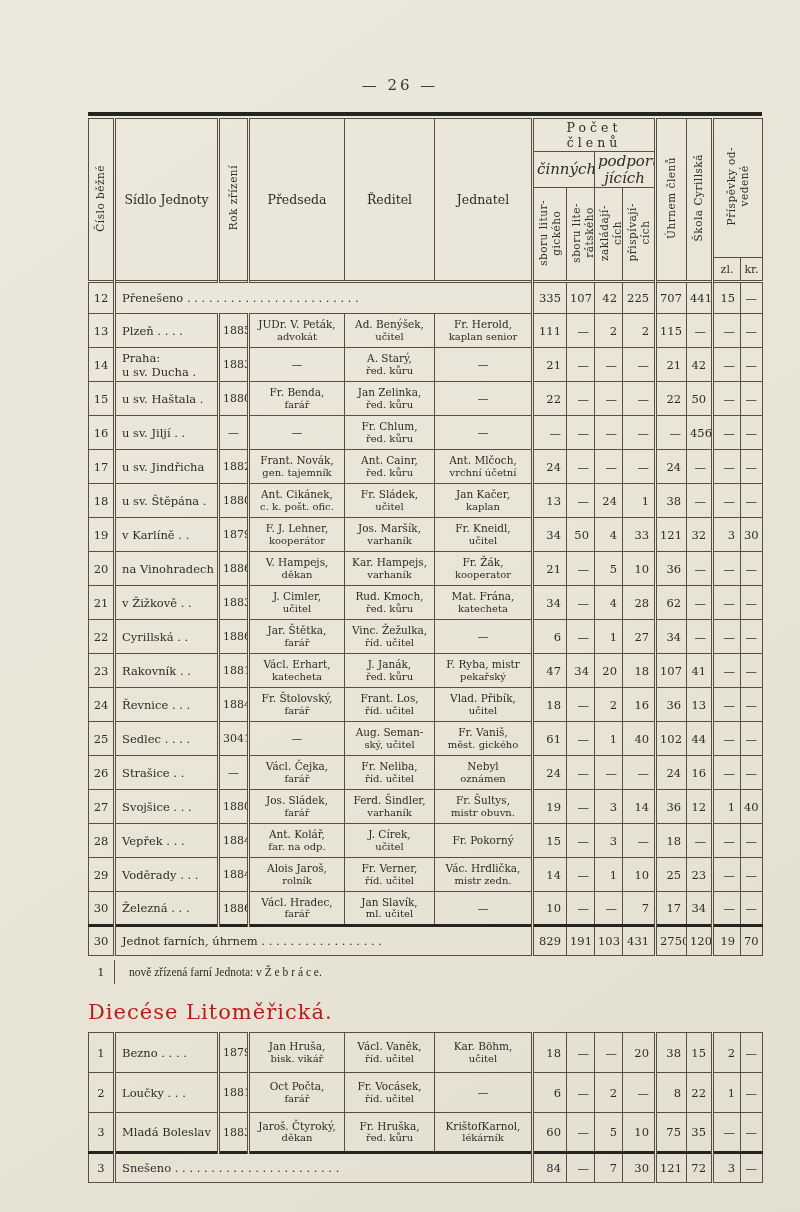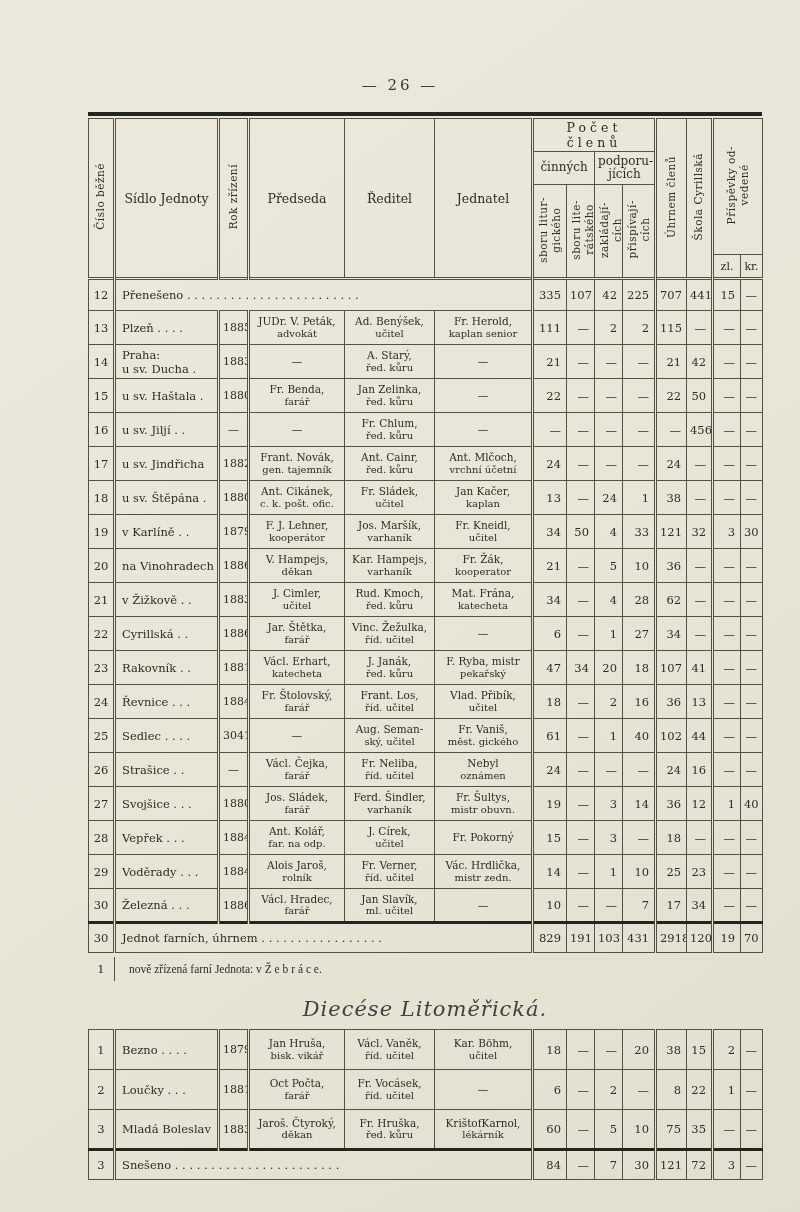--- a/index.html
+++ b/index.html
@@ -20,21 +20,21 @@
   .table-wrap{border-top:4px solid #26241f;padding-top:2px;}
   table{border-collapse:collapse;table-layout:fixed;width:674px;}
   th,td{
     border:1px solid #55503f;
     padding:1px 3px;
     vertical-align:middle;
     overflow:hidden;
   }
   thead th{font-weight:normal;text-align:center;font-size:12.5px;}
   .h-pocet{letter-spacing:4px;font-size:12.5px;height:22px;}
-  .h-sub{font-size:12px;height:30px;white-space:pre-line;line-height:1.1;}
+  .h-sub{font-size:15px;height:30px;white-space:pre-line;line-height:1.1;font-style:italic;}
   .h-zlkr{font-size:11px;height:20px;}
   .vrow{height:70px;}
   .vtext{
     writing-mode:vertical-rl;
     transform:rotate(180deg);
     display:inline-block;
     white-space:pre-line;
     font-size:10.5px;
     line-height:1.25;
     letter-spacing:0.5px;
@@ -52,23 +52,22 @@
   .leader{white-space:nowrap;text-align:left;padding-left:6px;font-size:11.5px;}
   tbody.repeat tr{height:34px;}
   tbody.sum td{border-top:3px solid #26241f;height:26px;}
   .note-line{
     display:flex;align-items:center;margin-top:4px;height:24px;font-size:11.5px;
   }
   .note-num{width:26px;text-align:center;border-right:1px solid #55503f;align-self:stretch;
     display:flex;align-items:center;justify-content:center;}
   .note-text{padding-left:14px;font-family:Liberation Serif, serif;}
   .section-heading{
-    text-align:center;font-size:21px;margin:16px 0 8px 0;color:#404040;
+    text-align:left;font-size:21px;margin:16px 0 8px 0;color:#b91c1c;
     letter-spacing:1px;
-    font-style:italic;
   }
   table.t2 tbody.repeat tr{height:40px;}
 </style>
 </head>
 <body>
 
 <div class="page-num">— 26 —</div>
 
 <div class="sheet">
 
@@ -666,21 +665,21 @@
       </tbody>
 
     <tbody class="sum">
       <tr>
         <td class="c-num">30</td>
         <td colspan="5" class="leader dbl">Jednot farních, úhrnem  .  .  .  .  .  .  .  .  .  .  .  .  .  .  .  .  .</td>
         <td class="c-val dbl">829</td>
         <td class="c-val">191</td>
         <td class="c-val">103</td>
         <td class="c-val">431</td>
-        <td class="c-val dbl">2918</td>
+        <td class="c-val dbl">2750</td>
         <td class="c-val">1203</td>
         <td class="c-val dbl">19</td>
         <td class="c-val">70</td>
       </tr>
     </tbody>
   </table>
   </div>
 
   <div class="note-line">
     <div class="note-num">1</div>

